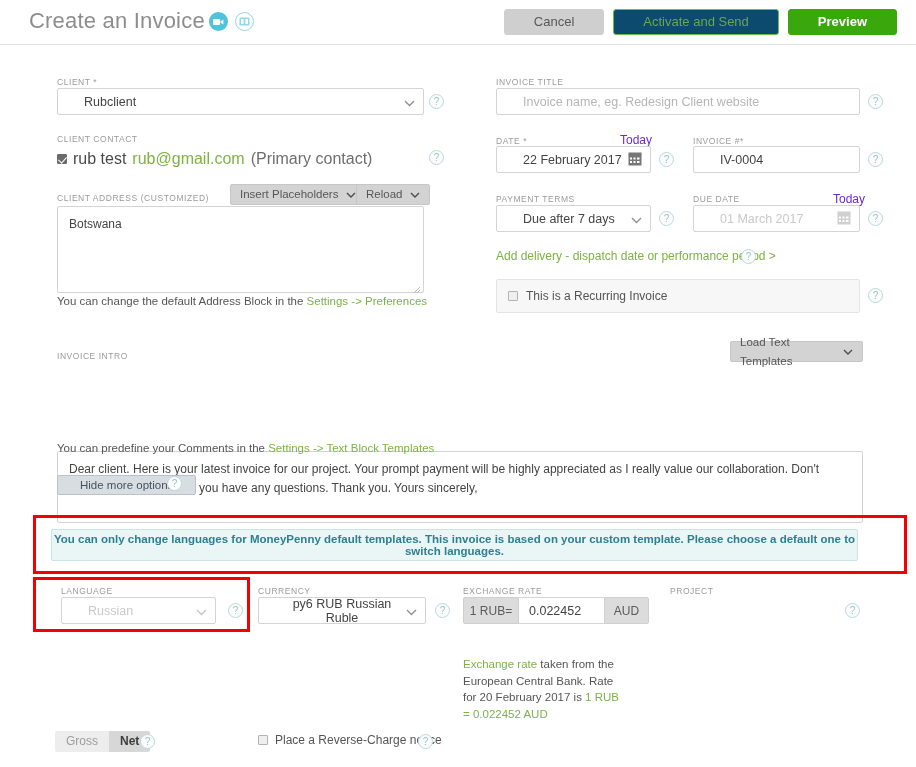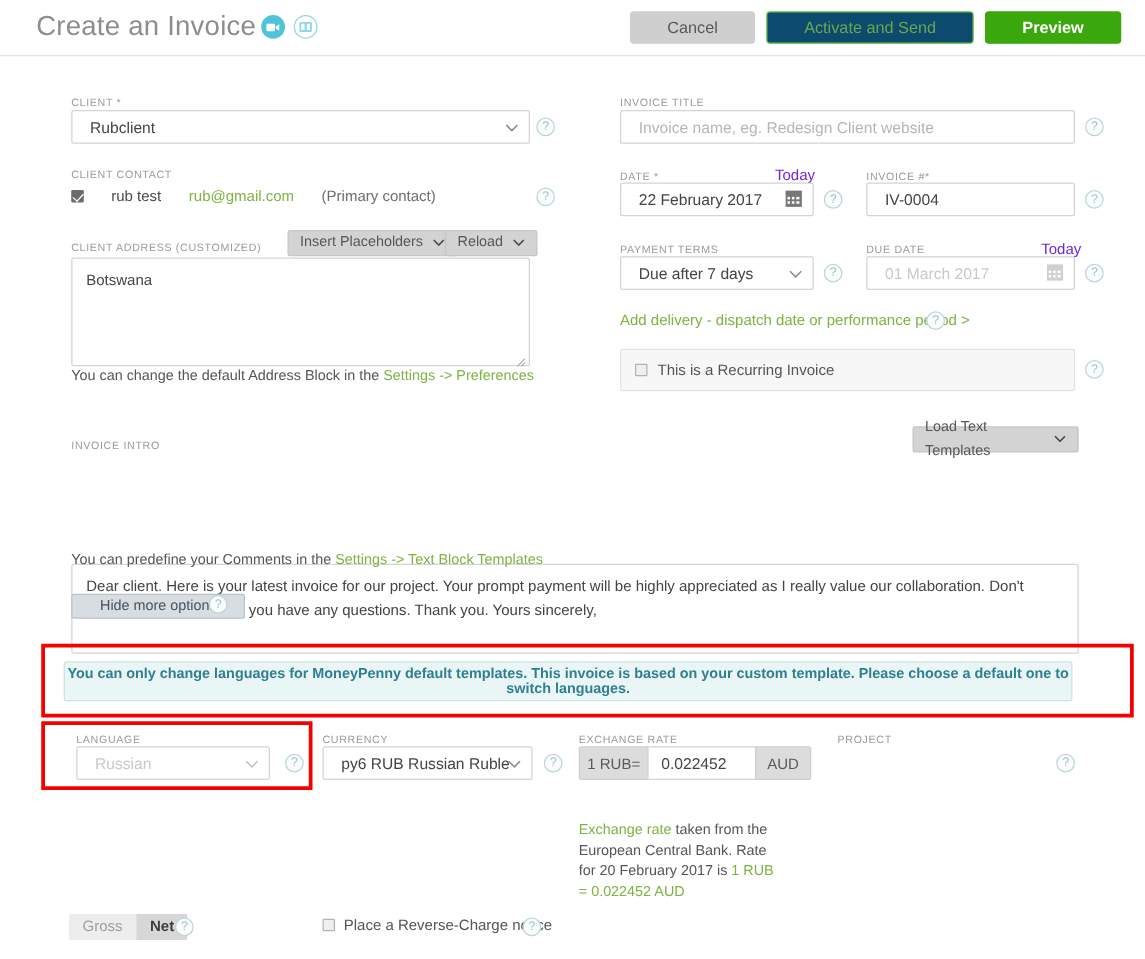--- a/index.html
+++ b/index.html
@@ -47,21 +47,21 @@
   .flabel {
     font-size: 8.5px; color: #9a9a9a; letter-spacing: .55px;
     text-transform: uppercase; font-family: "Liberation Sans", sans-serif;
   }
   .today-link {
     position: absolute; font-size: 12px; color: #6d28d9;
   }
   .input {
     background: #ffffff; border: 1px solid #d4d4d4; border-radius: 2px;
     height: 27px; font-size: 12.5px; color: #444;
-    display: flex; align-items: center; padding: 0 14px;
+    display: flex; align-items: center; padding: 0 26px;
     font-family: "Liberation Sans", sans-serif;
     text-align: center;
   }
   .input.placeholder { color: #b6b6b6; }
   .input.disabled { background: #ffffff; color: #c9c9c9; }
   .sel { position: relative; }
   .sel .chev {
     position: absolute; right: 9px; top: 50%; transform: translateY(-50%);
   }
   .help {
@@ -177,21 +177,21 @@
     <div class="input" style="height:27px;">Rubclient</div>
     <span class="chev">
       <svg width="11" height="7" viewBox="0 0 11 7">
           <path d="M1 1 L5.5 5.5 L10 1" stroke="#8d8d8d" stroke-width="1.3" fill="none"></path>
         </svg>
     </span>
   </div>
   <div class="abs help" style="left:429px; top:94px;">?</div>
 
   <div class="abs flabel" style="left:57px; top:134px;">CLIENT CONTACT</div>
-  <div class="abs" style="left:57px; top:150px; display:flex; align-items:center; gap:22px; font-size:12px;">
+  <div class="abs" style="left:57px; top:150px; display:flex; align-items:center; gap:6px; font-size:16px;">
     <span class="cbox checked"></span>
     <span>rub test</span>
     <span class="glink">rub@gmail.com</span>
     <span style="color:#6e6e6e;">(Primary contact)</span>
   </div>
   <div class="abs help" style="left:429px; top:150px;">?</div>
 
   <div class="abs gbtn" style="left:230px; top:184px;">
     <span>Insert Placeholders</span>
     <span>

